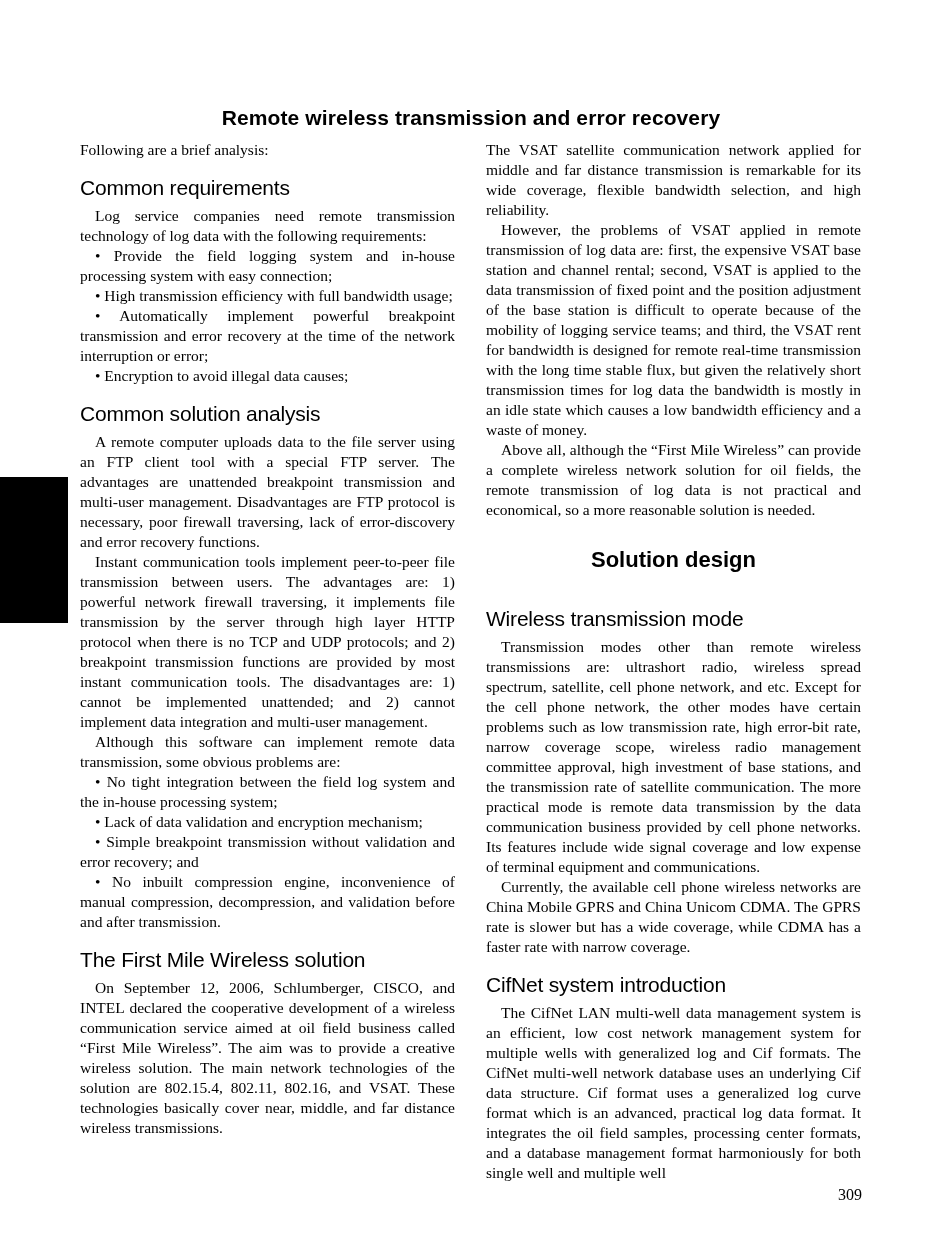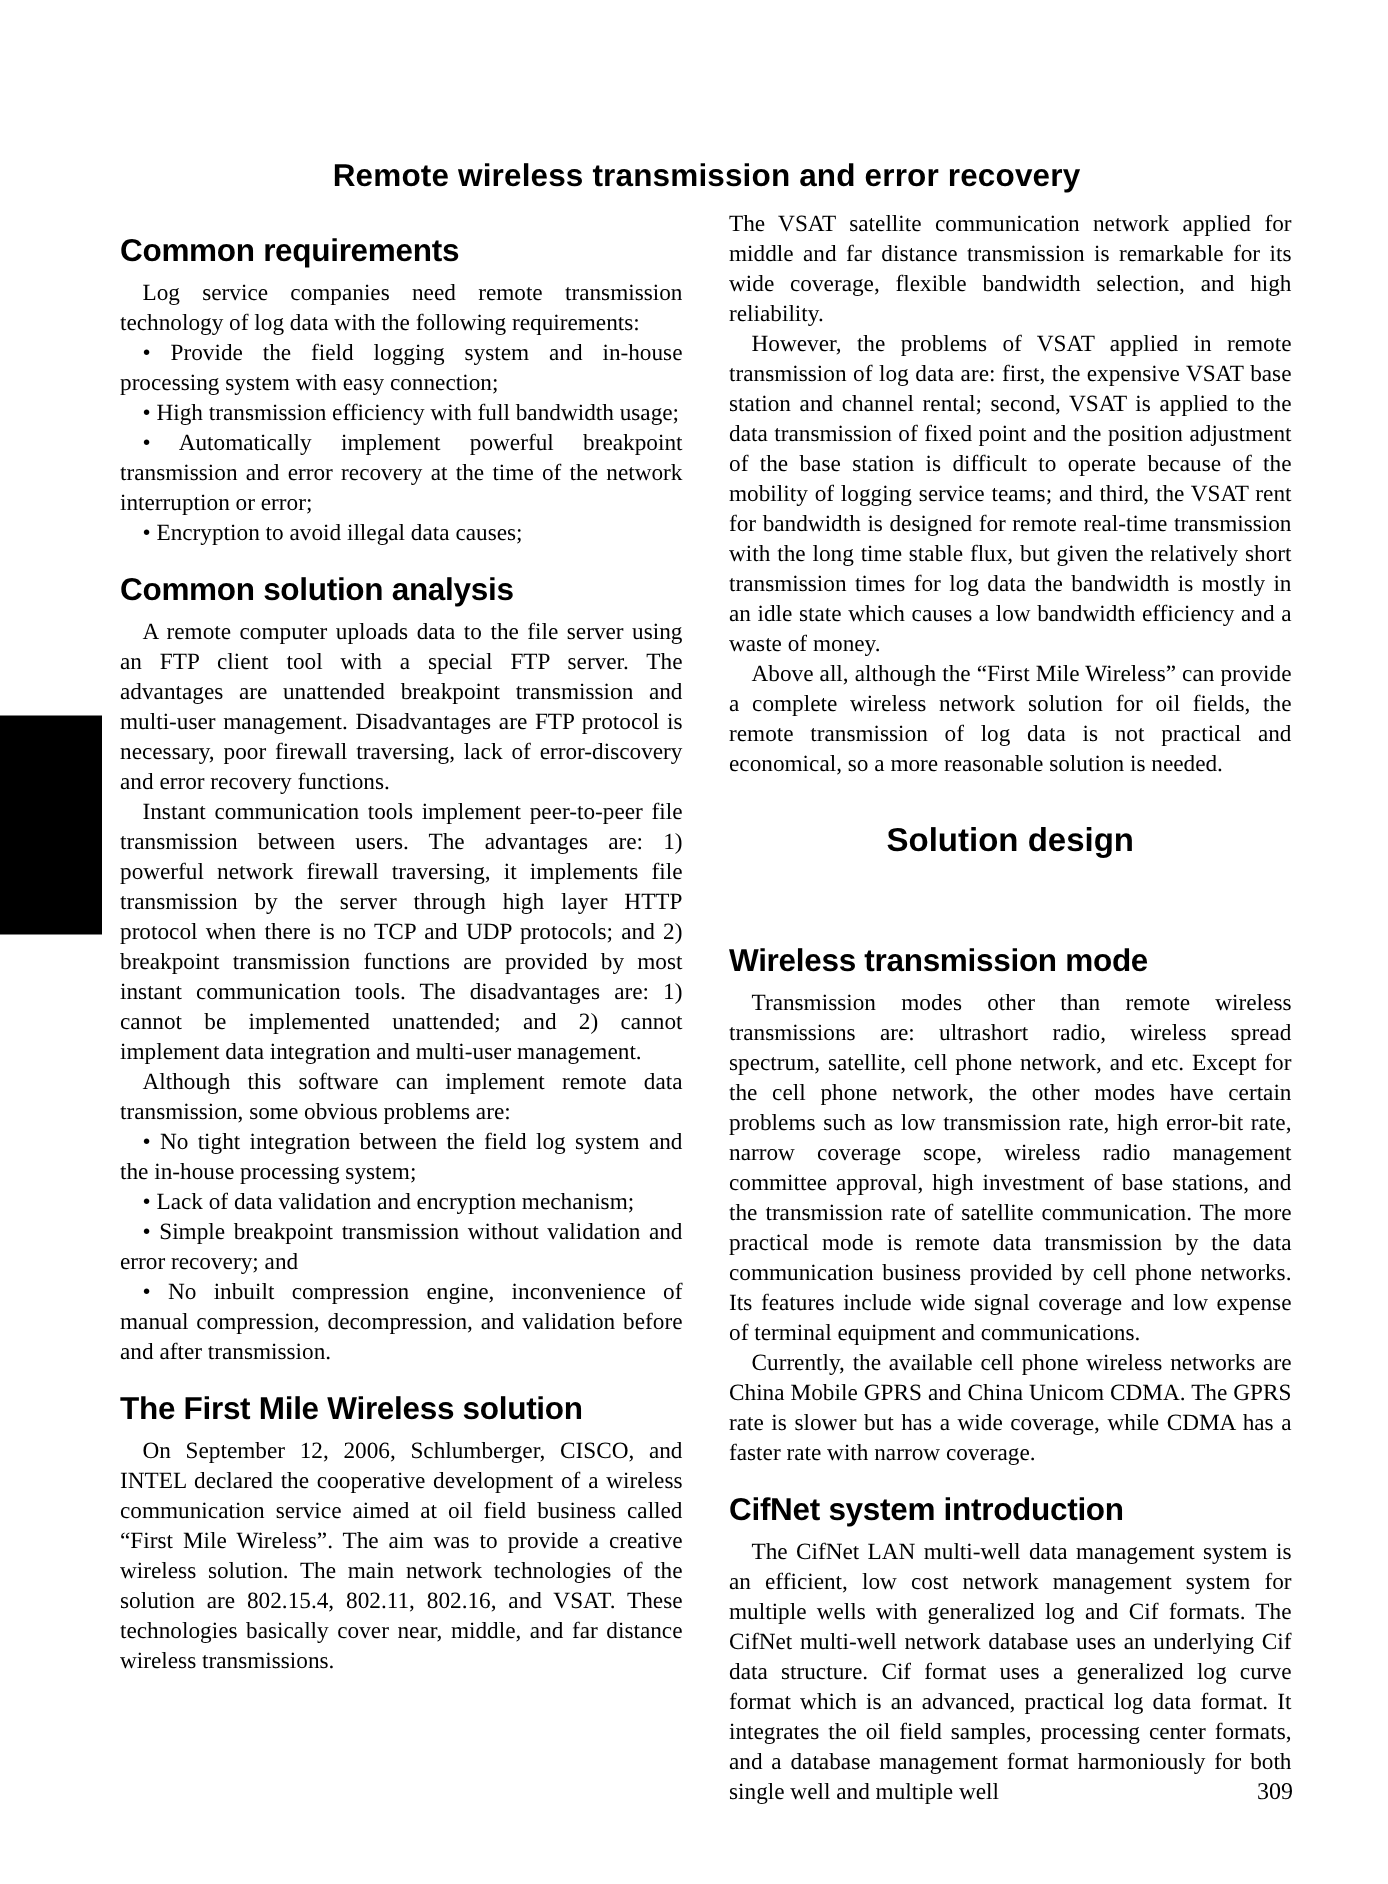--- a/index.html
+++ b/index.html
@@ -37,51 +37,52 @@
   p {
     margin: 0;
     font-size: 15.5px;
     line-height: 20px;
     text-align: justify;
     text-indent: 15px;
   }
   p.flush { text-indent: 0; }
   h2 {
     font-family: "Liberation Sans", sans-serif;
-    font-weight: bold;
+    font-weight: normal;
     font-size: 21px;
     line-height: 26px;
     margin: 15px 0 5px 0;
     letter-spacing: -0.2px;
   }
   h1.main-heading {
     font-family: "Liberation Sans", sans-serif;
     font-weight: bold;
     font-size: 22px;
     line-height: 28px;
     text-align: center;
-    margin: 26px 0 54px 0;
+    margin: 26px 0 32px 0;
   }
   .page-number {
     position: absolute;
     top: 1186px; left: 80px; width: 782px;
     text-align: right;
     font-size: 16px;
   }
 </style>
 </head>
 <body>
 
 <div class="running-head">Remote wireless transmission and error recovery</div>
 
 <div class="edge-tab"></div>
 
 <div class="content">
 
   <div class="col">
+    <p class="flush">Following are a brief analysis:</p>
 
     <h2>Common requirements</h2>
     <p>Log service companies need remote transmission technology of log data with the following requirements:</p>
     <p>•  Provide the field logging system and in-house processing system with easy connection;</p>
     <p>•  High transmission efficiency with full bandwidth usage;</p>
     <p>•  Automatically implement powerful breakpoint transmission and error recovery at the time of the network interruption or error;</p>
     <p>•  Encryption to avoid illegal data causes;</p>
 
     <h2>Common solution analysis</h2>
     <p>A remote computer uploads data to the file server using an FTP client tool with a special FTP server. The advantages are unattended breakpoint transmission and multi-user management. Disadvantages are FTP protocol is necessary, poor firewall traversing, lack of error-discovery and error recovery functions.</p>

